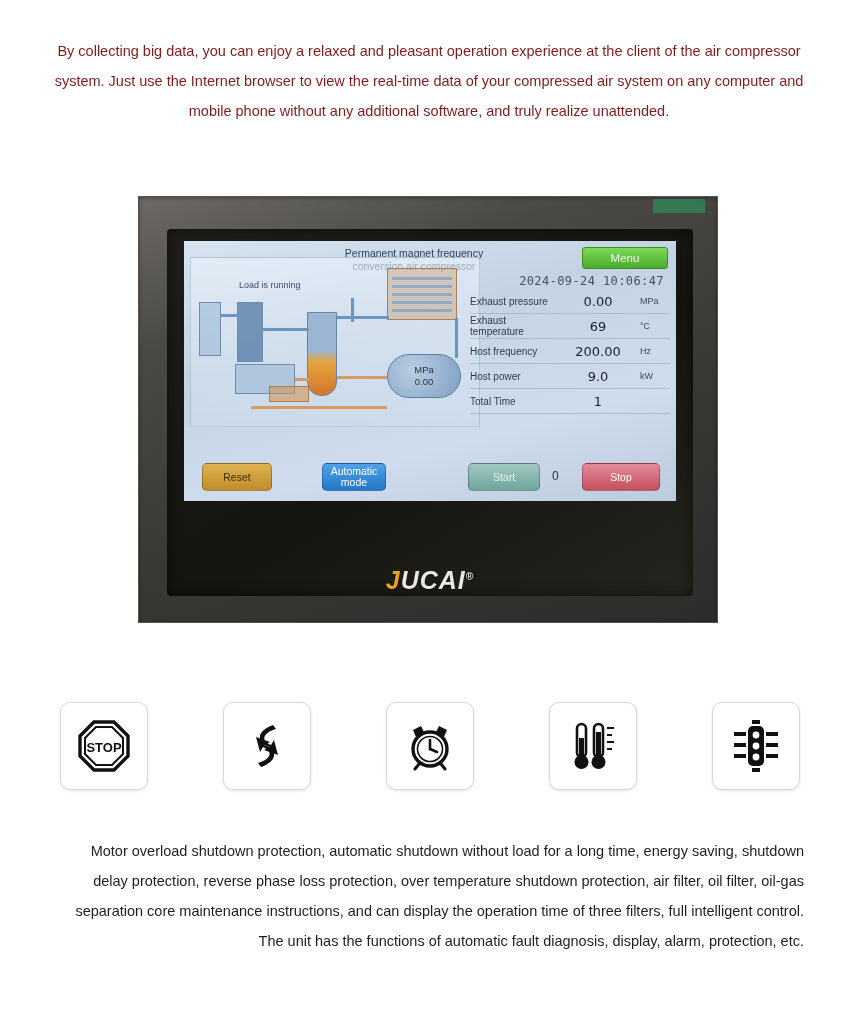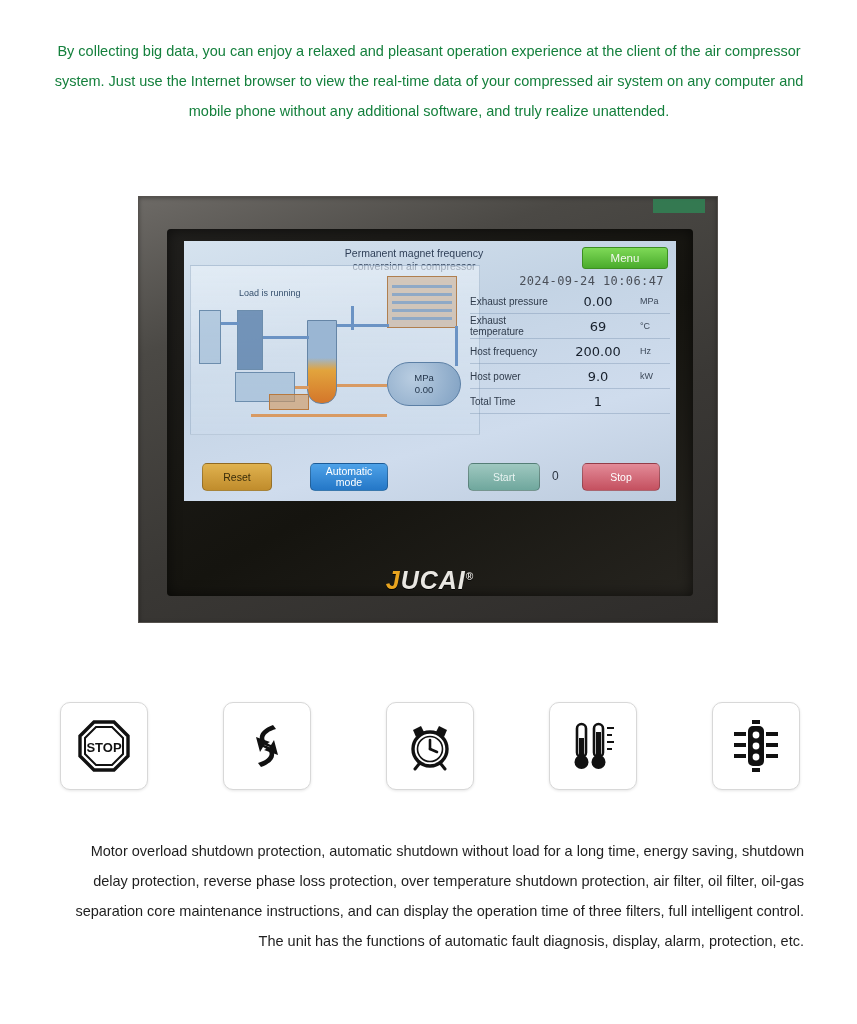--- a/index.html
+++ b/index.html
@@ -12,21 +12,21 @@
   }
   .page { position: relative; width: 857px; height: 1024px; overflow: hidden; }
 
   
   .intro {
     position: absolute;
     top: 36px; left: 48px; width: 762px;
     text-align: center;
     font-size: 14.5px;
     line-height: 30px;
-    color: #15803d;
+    color: #7f1d1d;
   }
   .intro p { margin: 0; }
 
   
   .device-photo {
     position: absolute;
     left: 138px; top: 196px;
     width: 580px; height: 427px;
     background: linear-gradient(160deg,#6d6a66 0%,#4b4945 25%,#3a3835 60%,#2e2c2a 100%);
     border: 1px solid #56524e;
@@ -84,21 +84,21 @@
   .datetime {
     position: absolute; right: 12px; top: 33px;
     font-family: "DejaVu Sans Mono", monospace;
     font-size: 12px;
     color: #4a4f58;
     letter-spacing: .4px;
   }
 
   
   .schematic {
-    position: absolute; left: 6px; top: 24px; width: 290px; height: 170px;
+    position: absolute; left: 6px; top: 16px; width: 290px; height: 170px;
     background: linear-gradient(180deg, rgba(236,243,250,.6), rgba(205,220,236,.5));
     border: 1px solid rgba(120,145,175,.35);
     text-decoration: underline;
   }
   .sch-label {
     position: absolute; left: 48px; top: 22px;
     font-size: 9px; color: #36506e;
   }
   .pipe { position: absolute; background: #7fa7cd; }
   .pipe.orange { background: #d89a63; }
@@ -148,21 +148,21 @@
   
   .btn-bar { position: absolute; left: 6px; right: 6px; bottom: 8px; height: 30px; }
   .hmi-btn {
     position: absolute; top: 0; height: 28px;
     border-radius: 5px;
     display: flex; align-items: center; justify-content: center;
     font-size: 10.5px; color: #ffffff; text-align: center; line-height: 11px;
     border: 1px solid rgba(0,0,0,.25);
   }
   .hmi-btn.reset { left: 12px; width: 70px; background: linear-gradient(180deg,#e0b24f,#c08c2c); color:#3a2d0a; }
-  .hmi-btn.auto  { left: 120px; width: 78px; background: linear-gradient(180deg,#4ea2e8,#2477c7); }
+  .hmi-btn.auto  { left: 132px; width: 64px; background: linear-gradient(180deg,#4ea2e8,#2477c7); }
   .hmi-btn.start { left: 278px; width: 72px; background: linear-gradient(180deg,#9fc8c0,#6fa79d); color:#e9f4f2; }
   .counter { position: absolute; left: 362px; top: 6px; font-size: 12px; color: #2c3542; }
   .hmi-btn.stop  { left: 392px; width: 78px; background: linear-gradient(180deg,#e38b98,#c4505f); }
 
   
   .icons-row {
     position: absolute; left: 60px; top: 700px; width: 740px; height: 92px;
     display: flex; justify-content: space-between; align-items: center;
   }
   .icon-card {

